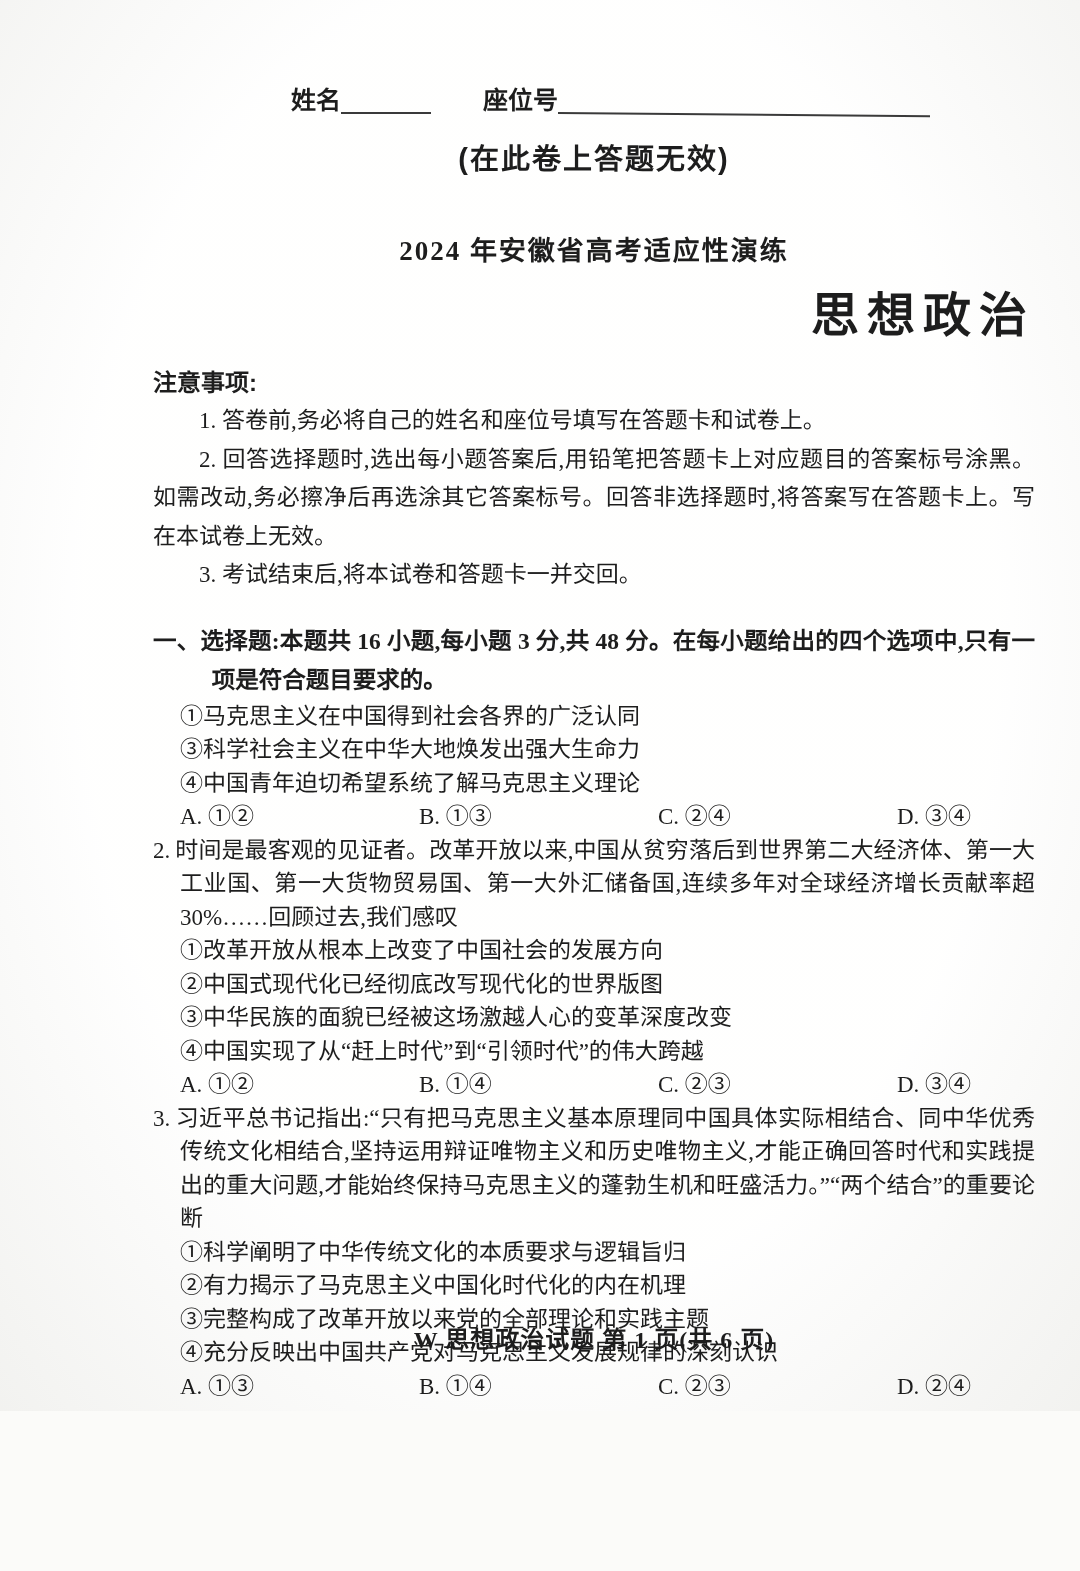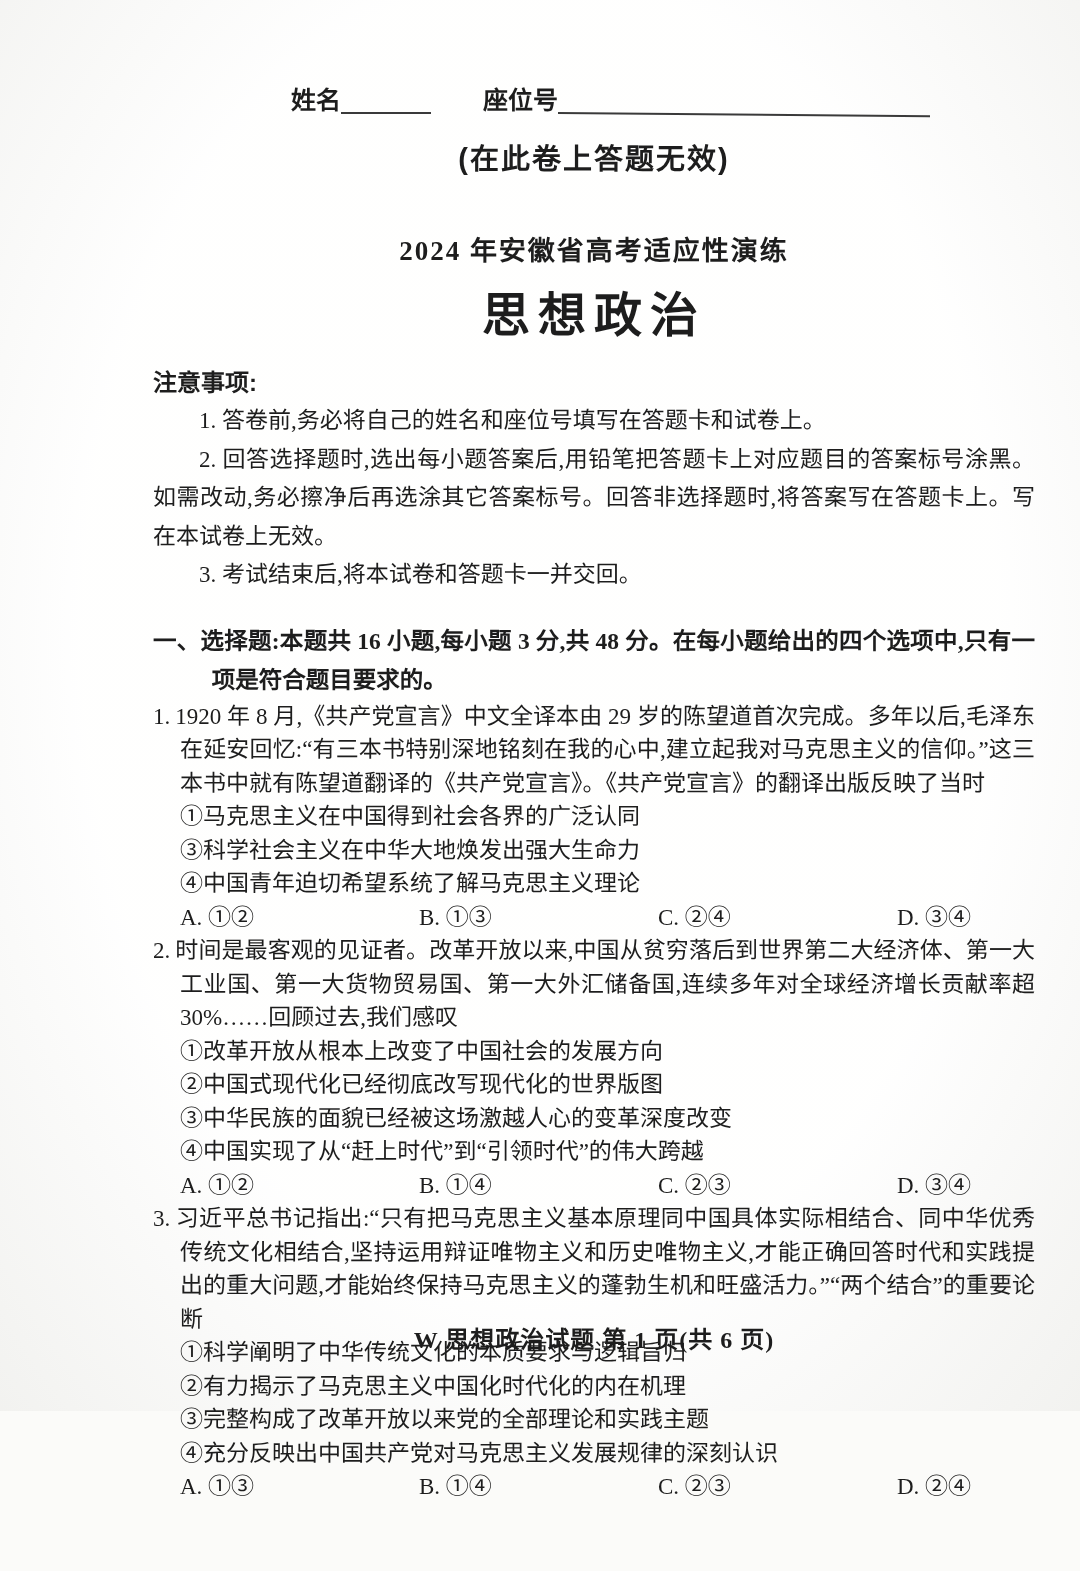--- a/index.html
+++ b/index.html
@@ -51,21 +51,21 @@
     font-family: "Liberation Sans", "DejaVu Sans", sans-serif;
   }
   .exam-title {
     text-align: center;
     font-size: 27px;
     font-weight: bold;
     letter-spacing: 2px;
     margin: 52px 0 4px 0;
   }
   .subject-title {
-    text-align: center;
+    text-align: right;
     font-size: 48px;
     font-weight: bold;
     letter-spacing: 8px;
     margin: 8px 0 18px 0;
     font-family: "Liberation Sans", "DejaVu Sans", sans-serif;
   }
 
   
   .notes-heading {
     font-size: 24px;
@@ -149,21 +149,20 @@
   <div class="notes">
     <div class="notes-heading">注意事项:</div>
     <p class="note-item">1. 答卷前,务必将自己的姓名和座位号填写在答题卡和试卷上。</p>
     <p class="note-item">2. 回答选择题时,选出每小题答案后,用铅笔把答题卡上对应题目的答案标号涂黑。如需改动,务必擦净后再选涂其它答案标号。回答非选择题时,将答案写在答题卡上。写在本试卷上无效。</p>
     <p class="note-item">3. 考试结束后,将本试卷和答题卡一并交回。</p>
   </div>
 
   <p class="section-heading">一、选择题:本题共 16 小题,每小题 3 分,共 48 分。在每小题给出的四个选项中,只有一项是符合题目要求的。</p>
 
   <div class="question">
-    <p class="q-stem"><span class="q-num">1.</span><span>1920 年 8 月,《共产党宣言》中文全译本由 29 岁的陈望道首次完成。多年以后,毛泽东在延安回忆:“有三本书特别深地铭刻在我的心中,建立起我对马克思主义的信仰。”这三本书中就有陈望道翻译的《共产党宣言》。《共产党宣言》的翻译出版反映了当时</span></p>
     <p class="q-statement">①马克思主义在中国得到社会各界的广泛认同</p>
     <p class="q-statement">③科学社会主义在中华大地焕发出强大生命力</p>
     <p class="q-statement">④中国青年迫切希望系统了解马克思主义理论</p>
     <div class="q-options">
       <span class="q-option">A. ①②</span>
       <span class="q-option">B. ①③</span>
       <span class="q-option">C. ②④</span>
       <span class="q-option">D. ③④</span>
     </div>
   </div>

